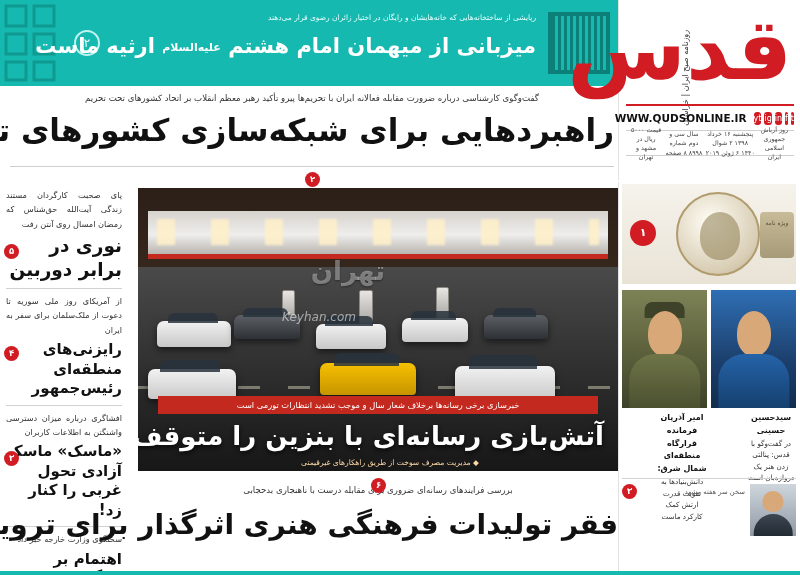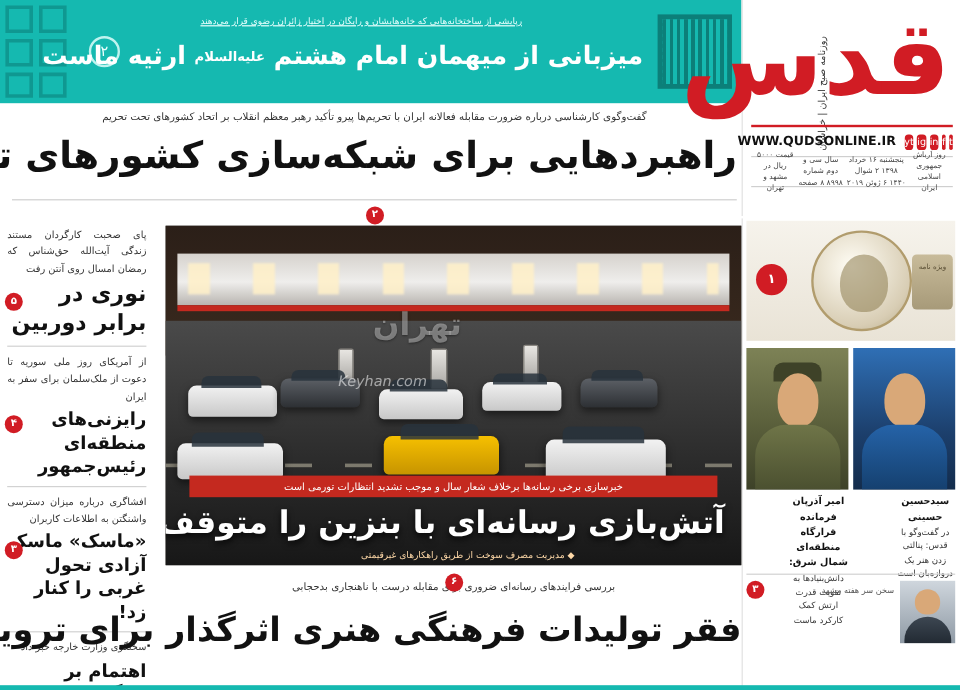--- a/index.html
+++ b/index.html
@@ -36,26 +36,25 @@
     width: 62px; height: 62px;
     background:
       repeating-linear-gradient(90deg, #0c7f79 0 3px, #15b9b0 3px 6px),
       repeating-linear-gradient(0deg, #0c7f79 0 3px, #15b9b0 3px 6px);
     border: 4px solid #0c7f79;
   }
   .banner-tagline {
     position: absolute;
     right: 82px; top: 12px;
     width: 470px;
-    text-align: center;
+    text-align: right;
     color: #e6fffd;
     font-size: 7.5px;
     line-height: 1.5;
     direction: rtl;
-    text-decoration: underline;
   }
   .banner-headline {
     position: absolute;
     right: 82px; top: 34px;
     width: 470px;
     text-align: center;
     color: #ffffff;
     font-size: 21px;
     font-weight: bold;
     direction: rtl;

